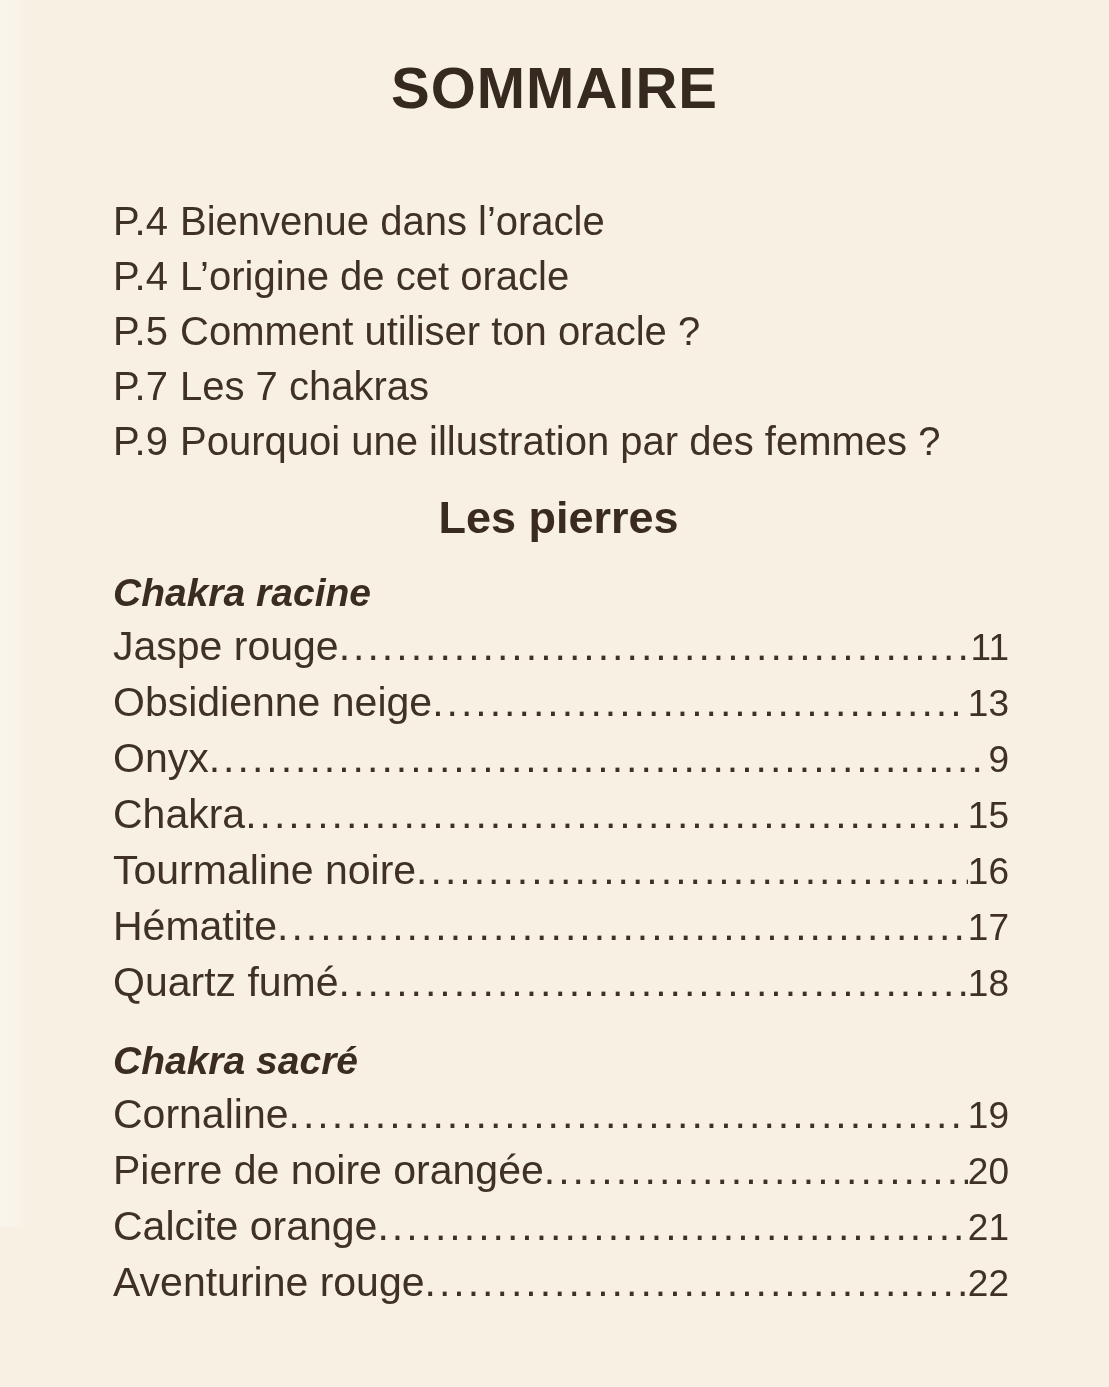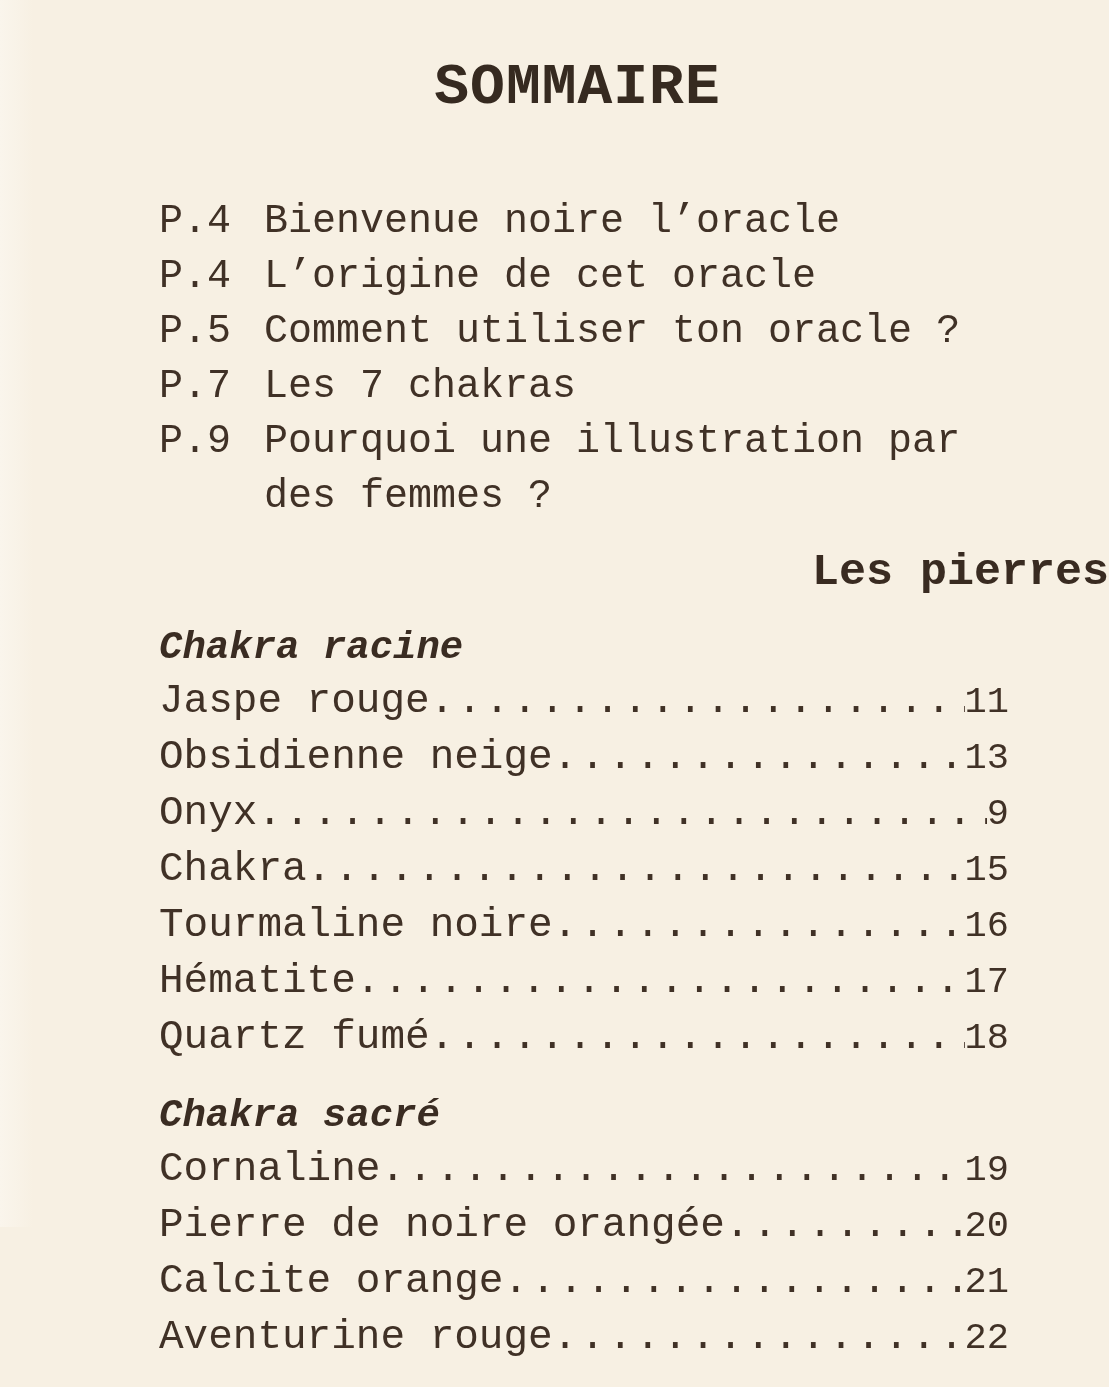--- a/index.html
+++ b/index.html
@@ -10,50 +10,48 @@
     width: 1109px;
     height: 1387px;
     background: #f7f0e3;
     overflow: hidden;
   }
   .page {
     position: relative;
     width: 1109px;
     height: 1227px;
     box-sizing: border-box;
-    font-family: Liberation Mono, monospace;
+    font-family: Liberation Sans, sans-serif;
     color: #403126;
     background: linear-gradient(90deg, #faf5ec 0%, #f7f0e3 3%, #f7f0e3 100%);
-    padding-left: 46px;
   }
   .page-title {
     padding-top: 55px;
     text-align: center;
     font-size: 58px;
     font-weight: bold;
     letter-spacing: 1px;
     color: #362a20;
     line-height: 1.15;
   }
   .intro {
     margin: 72px 100px 0 113px;
     font-size: 40px;
     line-height: 55px;
   }
   .intro-row {
     display: flex;
     align-items: baseline;
-    gap: 33px;
   }
   .intro-page-ref {
     flex: 0 0 67px;
   }
   .section-heading {
     margin-top: 20px;
-    text-align: right;
+    text-align: center;
     font-size: 45px;
     font-weight: bold;
     color: #392b21;
     line-height: 58px;
     margin-left: 8px;
   }
   .toc-block {
     margin: 0 100px 0 113px;
   }
   .group-subheading {
@@ -94,21 +92,21 @@
 </head>
 <body>
 
 <div class="page">
 
   <div class="page-title">SOMMAIRE</div>
 
   <div class="intro">
     <div class="intro-row">
       <span class="intro-page-ref">P.4</span>
-      <span>Bienvenue noire l’oracle</span>
+      <span>Bienvenue dans l’oracle</span>
     </div>
     <div class="intro-row">
       <span class="intro-page-ref">P.4</span>
       <span>L’origine de cet oracle</span>
     </div>
     <div class="intro-row">
       <span class="intro-page-ref">P.5</span>
       <span>Comment utiliser ton oracle ?</span>
     </div>
     <div class="intro-row">

